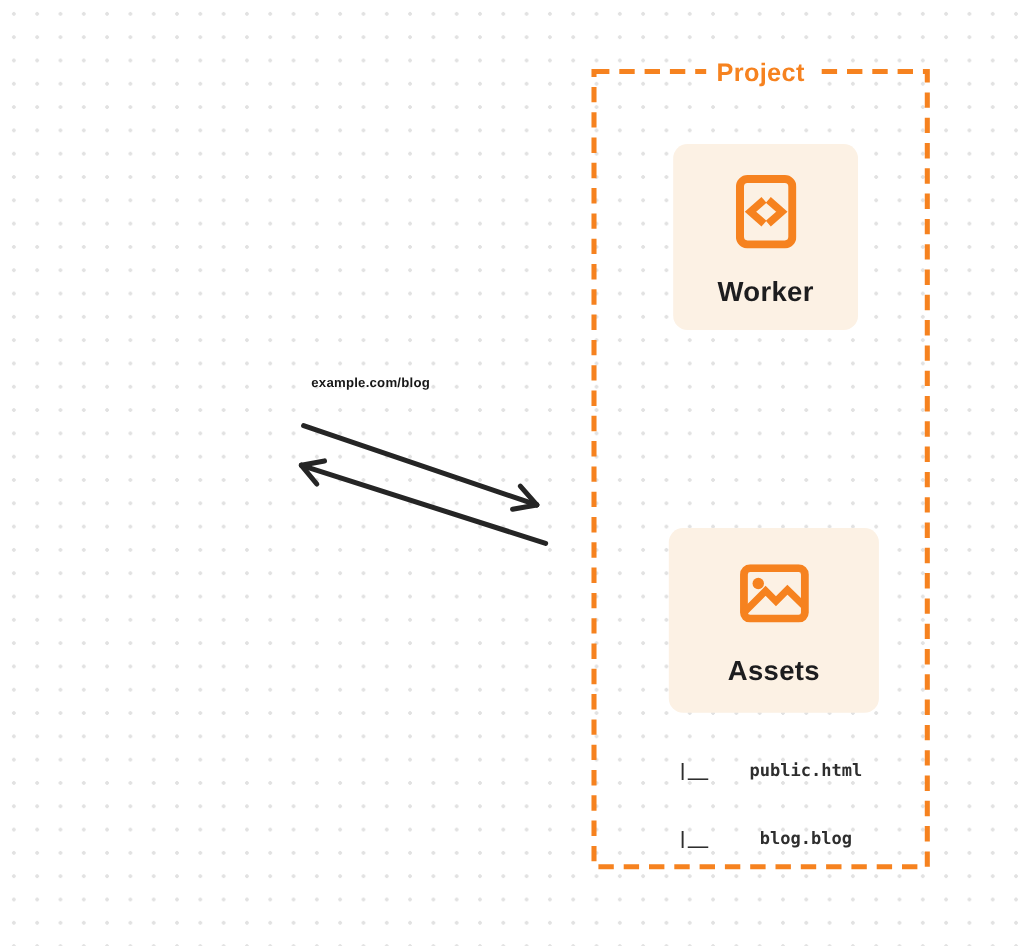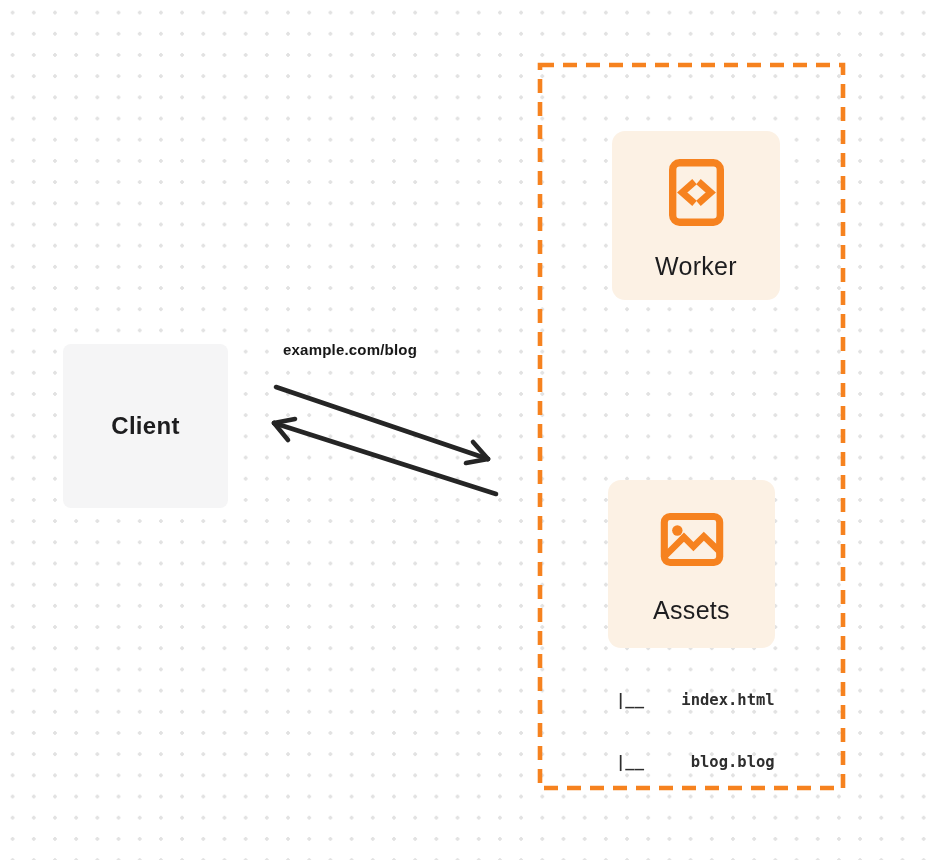--- a/index.html
+++ b/index.html
@@ -28,21 +28,21 @@
     font-weight: bold;
     font-size: 24px;
     color: #1D1D1F;
     letter-spacing: 0.3px;
   }
 
   .request-label {
     position: absolute;
     left: 283px; top: 341px;
     font-weight: bold;
-    font-size: 15px;
+    font-size: 12px;
     color: #171717;
     letter-spacing: 0.2px;
     white-space: nowrap;
   }
 
   .arrows-svg, .project-rect-svg { position: absolute; pointer-events: none; }
   .arrows-svg { left: 0; top: 0; }
   .project-rect-svg { left: 535px; top: 60px; }
 
   .project-label-wrap {
@@ -63,23 +63,23 @@
   }
 
   .card {
     position: absolute;
     box-sizing: border-box;
     background: #FCF1E4;
     border-radius: 13px;
     display: flex; flex-direction: column; align-items: center;
   }
   .worker-card { left: 612px; top: 131px; width: 168px; height: 169px; padding-top: 28px; }
-  .assets-card { left: 608px; top: 480px; width: 167px; height: 168px; padding-top: 33px; }
+  .assets-card { left: 608px; top: 480px; width: 191px; height: 168px; padding-top: 33px; }
   .card-label {
-    font-weight: normal;
+    font-weight: bold;
     font-size: 25px;
     color: #1D1D1F;
     letter-spacing: 0.3px;
   }
   .worker-card .card-label { margin-top: 26px; }
   .assets-card .card-label { margin-top: 30px; }
 
   .file-tree {
     position: absolute;
     left: 588px; top: 649px;
@@ -89,23 +89,20 @@
     line-height: 20.5px;
     color: #2E2E2E;
     white-space: pre;
   }
 </style>
 </head>
 <body>
 
 <div class="stage">
 
-  <div class="client-box">
-    <span class="client-label">Client</span>
-  </div>
 
   <div class="request-label">example.com/blog</div>
 
   <svg class="arrows-svg" width="938" height="860" viewBox="0 0 938 860">
     <g stroke="#252525" stroke-width="4.6" stroke-linecap="round" fill="none">
       <g>
         <path d="M276 387 L488 459"></path>
         <path d="M488 459 L473 442"></path>
         <path d="M488 459 L466 463"></path>
       </g>
@@ -114,38 +111,41 @@
         <path d="M274 423 L288 440"></path>
         <path d="M274 423 L295 419"></path>
       </g>
     </g>
   </svg>
 
   <svg class="project-rect-svg" width="315" height="735" viewBox="0 0 315 735">
     <rect x="5" y="5" width="303" height="723" fill="none" stroke="#F6821F" stroke-width="4.6" stroke-dasharray="14 9"></rect>
   </svg>
 
+  <div class="project-label-wrap">
+    <span class="project-label">Project</span>
+  </div>
 
   <div class="card worker-card">
     <svg width="55" height="67" viewBox="0 0 56 68">
       <rect x="3.75" y="3.75" width="48.5" height="60.5" rx="7" fill="none" stroke="#F6821F" stroke-width="7.5"></rect>
       <path d="M26 23 L13.5 34 L26 45" fill="none" stroke="#F6821F" stroke-width="7" stroke-linejoin="miter"></path>
       <path d="M30 23 L42.5 34 L30 45" fill="none" stroke="#F6821F" stroke-width="7" stroke-linejoin="miter"></path>
     </svg>
     <div class="card-label">Worker</div>
   </div>
 
   <div class="card assets-card">
     <svg width="64" height="53" viewBox="0 0 66 56">
       <rect x="3.75" y="3.75" width="58.5" height="48.5" rx="6" fill="none" stroke="#F6821F" stroke-width="7.5"></rect>
       <circle cx="17.5" cy="18.5" r="5.5" fill="#F6821F"></circle>
       <path d="M4 46 L24.5 25.5 L34.5 35.5 L45.5 24.5 L62 40.5" fill="none" stroke="#F6821F" stroke-width="6.8" stroke-linejoin="miter"></path>
     </svg>
     <div class="card-label">Assets</div>
   </div>
 
   <div class="file-tree">
-    <div>   |__    index.html</div>
+    <div>   |__    public.html</div>
     <div>   |__     blog.blog</div>
     
   </div>
 
 </div>
 
 </body></html>

